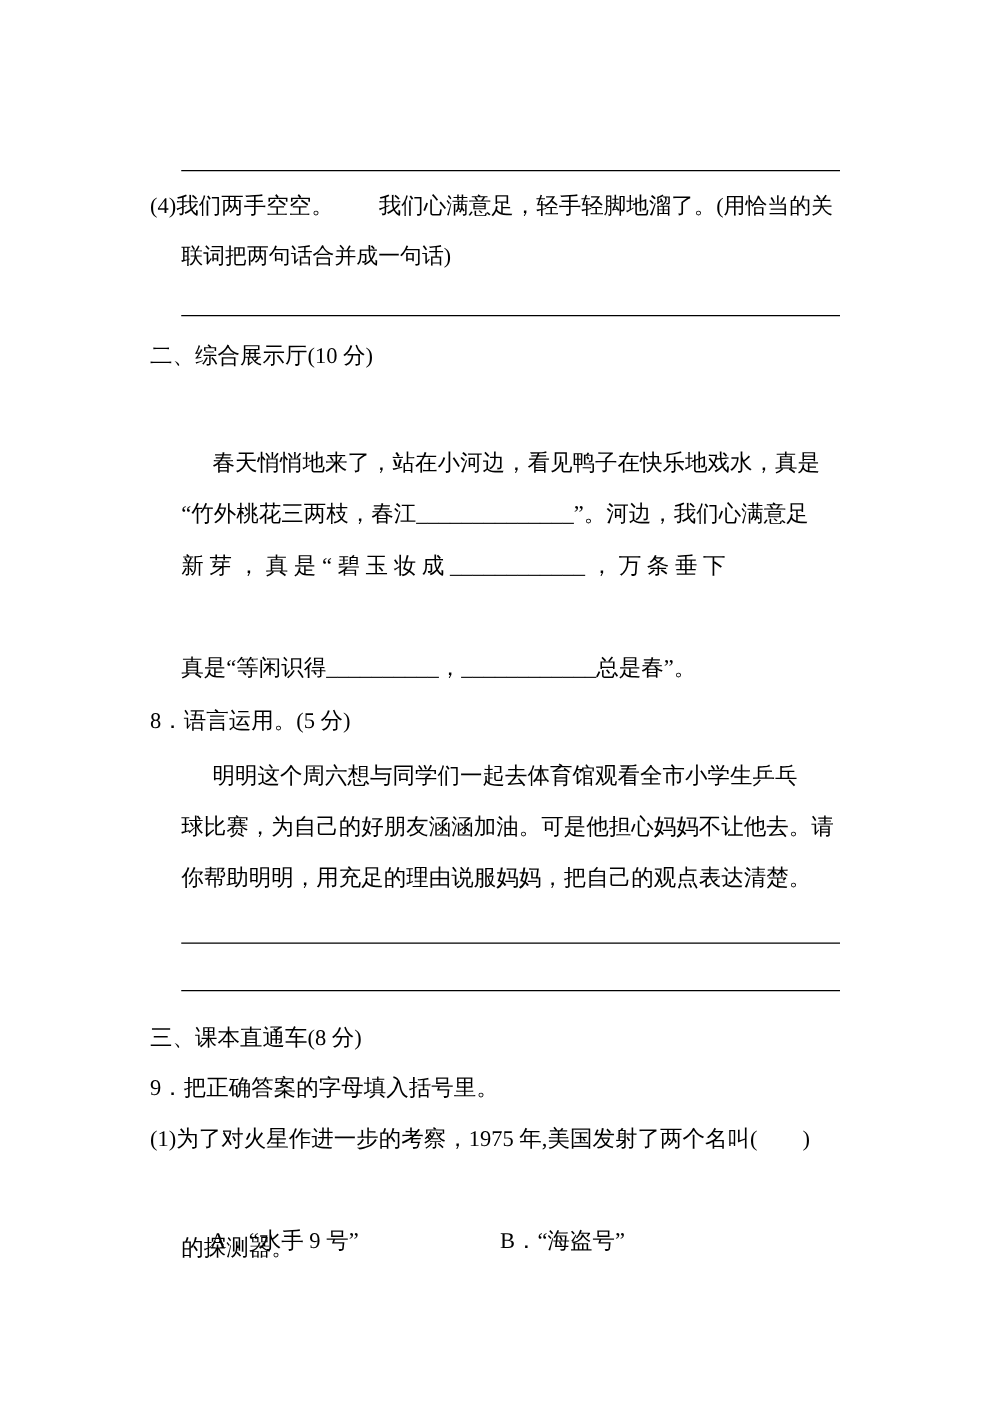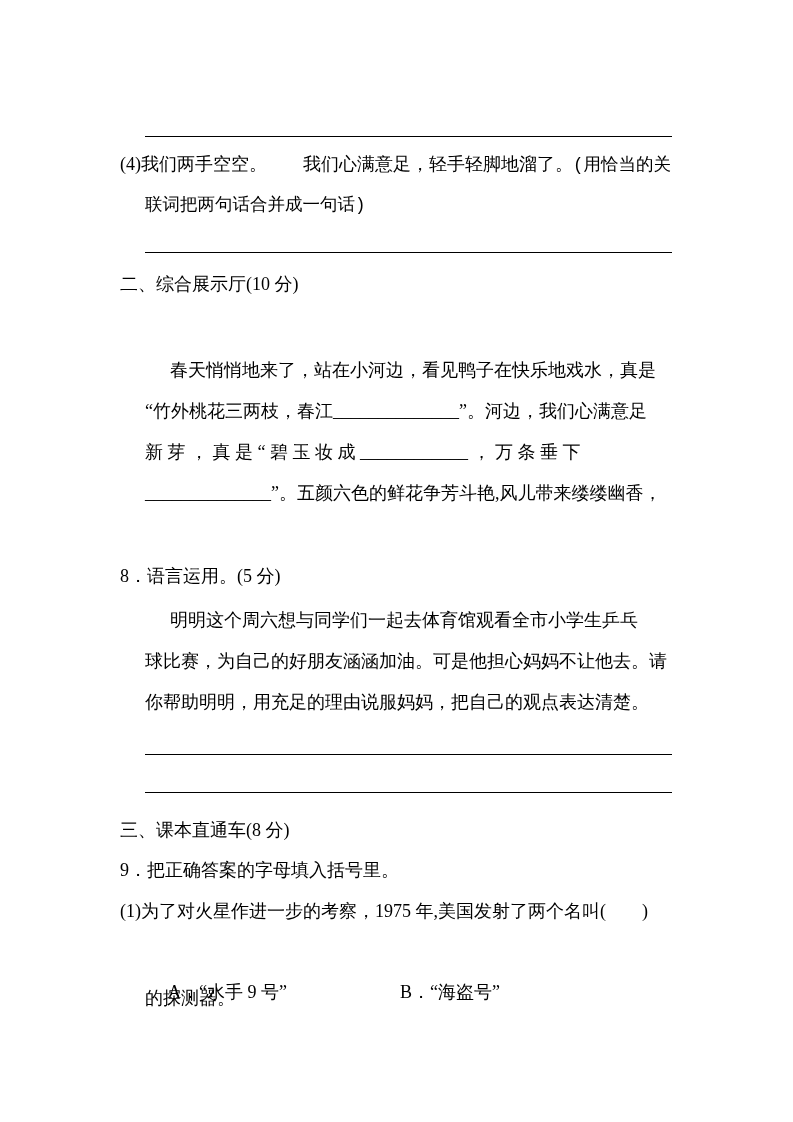--- a/index.html
+++ b/index.html
@@ -17,21 +17,21 @@
     overflow: hidden;
   }
   .tline {
     position: absolute;
     font-size: 18px;
     line-height: 28px;
     white-space: pre;
     color: #000;
   }
   .kai {
-    font-family: Liberation Mono, monospace;
+    font-family: Liberation Serif, serif;
     font-size: 17.5px;
   }
   .answer-line {
     position: absolute;
     left: 145px;
     width: 527px;
     height: 24px;
     border-bottom: 1px solid #000;
   }
   .left-margin   { left: 120px; }
@@ -48,21 +48,21 @@
   <div class="tline left-margin" style="top:150px"><span>(4)我们两手空空。　　我们心满意足，轻手轻脚地溜了。</span><span class="kai">(用恰当的关</span></div>
   <div class="tline left-indent" style="top:190px"><span class="kai">联词把两句话合并成一句话)</span></div>
 
   <div class="answer-line" style="top:228px"></div>
 
   <div class="tline left-margin" style="top:270px">二、综合展示厅(10 分)</div>
 
   <div class="tline left-firstline" style="top:356px">春天悄悄地来了，站在小河边，看见鸭子在快乐地戏水，真是</div>
   <div class="tline left-indent" style="top:397px">“竹外桃花三两枝，春江______________”。河边，我们心满意足</div>
   <div class="tline left-indent" style="top:438px">新 芽 ， 真 是 “ 碧 玉 妆 成 ____________ ， 万 条 垂 下</div>
-  <div class="tline left-indent" style="top:479px">______________”。五颜六色的鲜花争芳斗艳,风儿带来缕缕幽香，</div>
+  <div class="tline left-indent" style="top:520px">真是“等闲识得__________，____________总是春”。</div>
 
   <div class="tline left-margin" style="top:562px">8．语言运用。(5 分)</div>
   <div class="tline left-firstline" style="top:606px">明明这个周六想与同学们一起去体育馆观看全市小学生乒乓</div>
   <div class="tline left-indent" style="top:647px">球比赛，为自己的好朋友涵涵加油。可是他担心妈妈不让他去。请</div>
   <div class="tline left-indent" style="top:688px">你帮助明明，用充足的理由说服妈妈，把自己的观点表达清楚。</div>
 
   <div class="answer-line" style="top:730px"></div>
   <div class="answer-line" style="top:768px"></div>
 
   <div class="tline left-margin" style="top:816px">三、课本直通车(8 分)</div>

